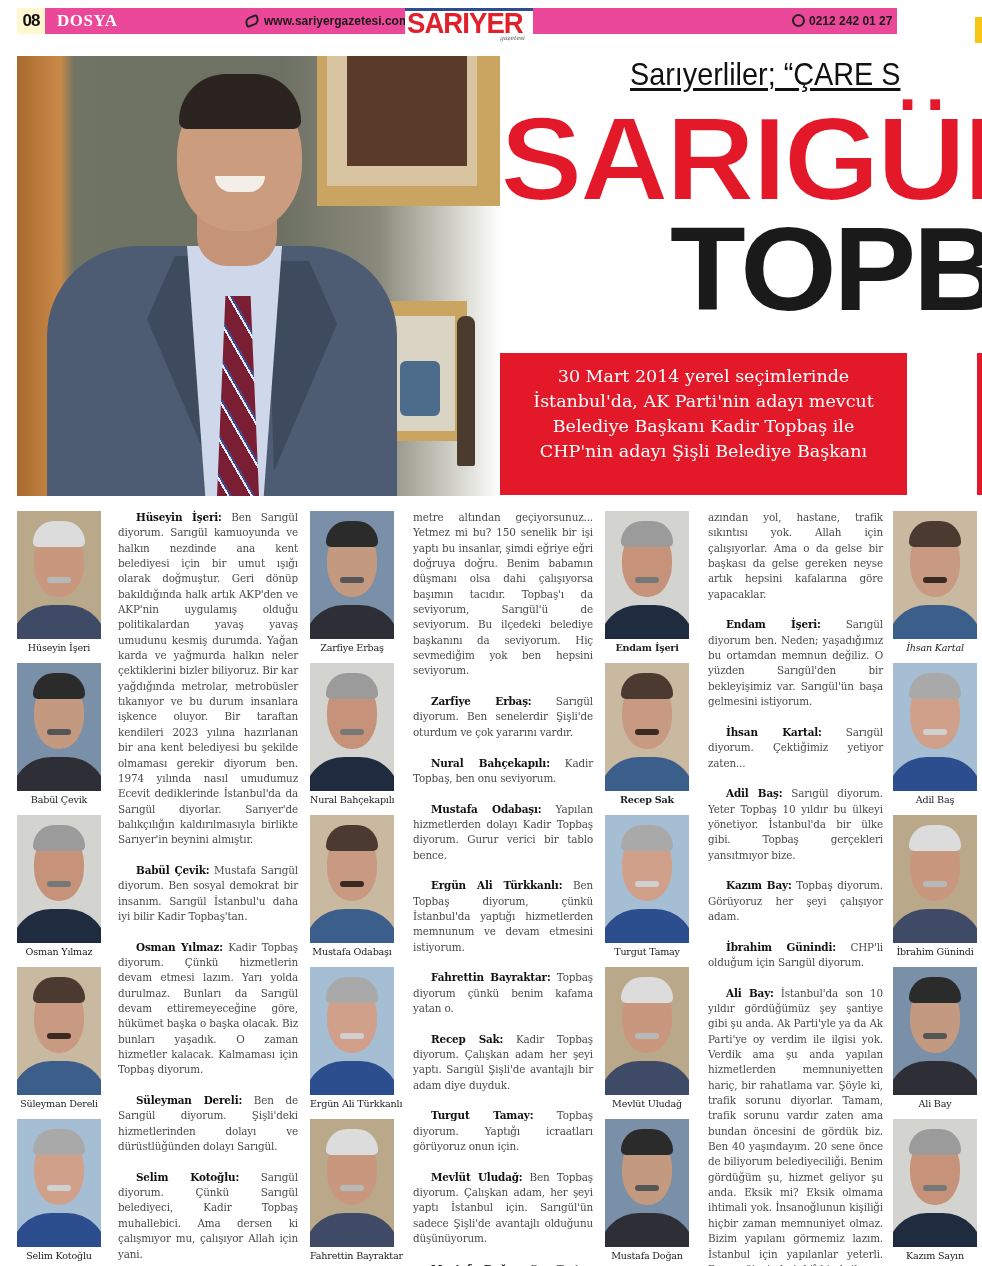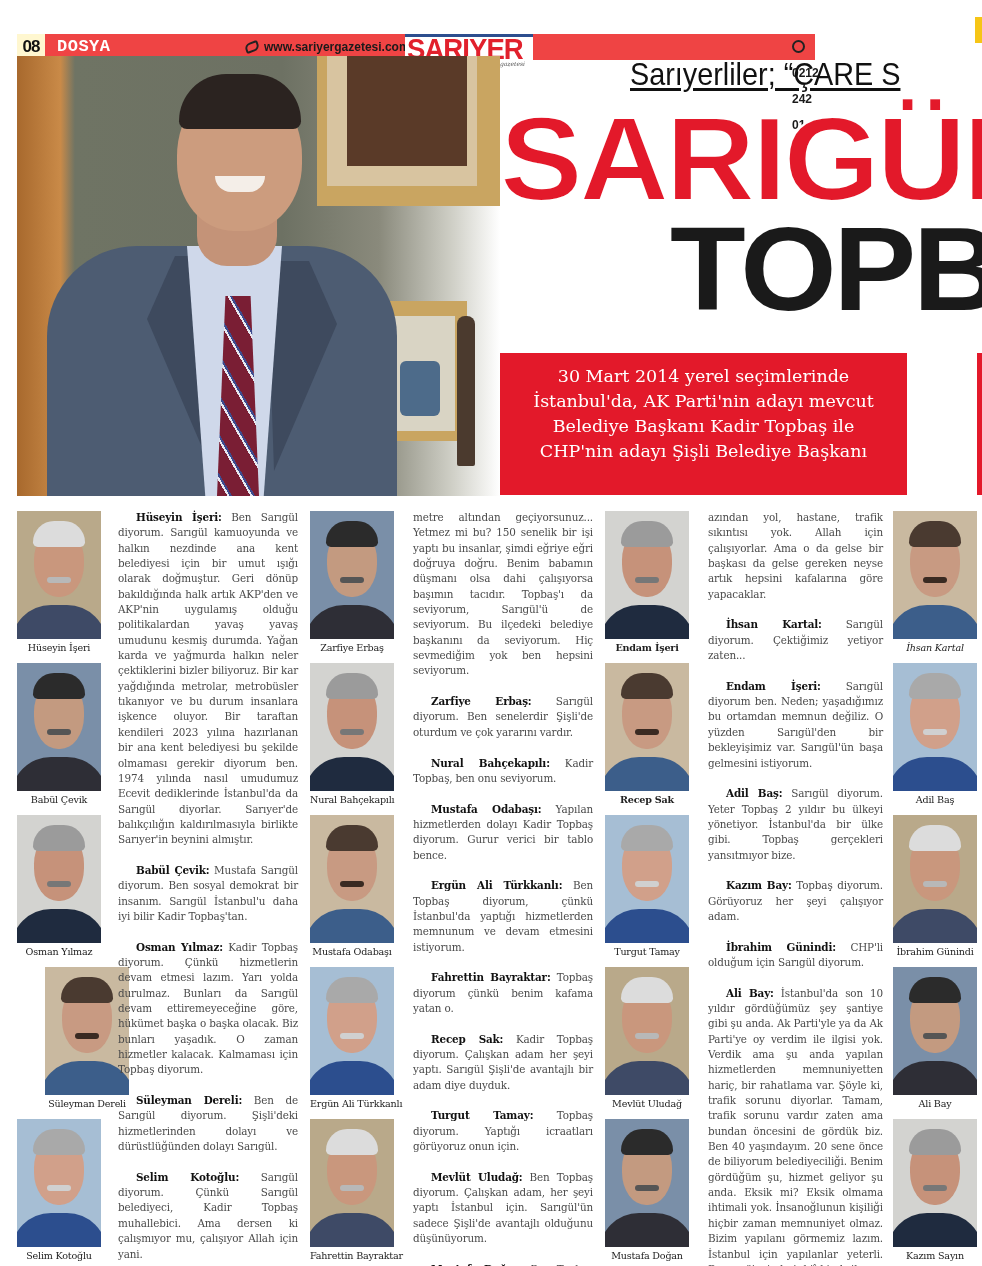--- a/index.html
+++ b/index.html
@@ -1,24 +1,24 @@
 <!DOCTYPE html>
 <html><head>
 <meta charset="utf-8">
 <style>
   * { box-sizing: border-box; margin: 0; padding: 0; }
   html, body { width: 982px; height: 1266px; background: #ffffff; overflow: hidden; }
   body { position: relative; font-family: "DejaVu Serif", serif; color: #3a3a3a; }
 
   
-  .topbar { position: absolute; left: 17px; top: 34px; width: 798px; height: 26px; background: #ef4444; }
+  .topbar { position: absolute; left: 17px; top: 8px; width: 880px; height: 26px; background: #ec4899; }
   .topbar-right { position: absolute; left: 975px; top: 17px; width: 7px; height: 26px; background: #f6c516; }
   .pagenum { position: absolute; left: 0; top: 0; width: 28px; height: 26px; background: #fff7d0; color: #111;
     font-family: "Liberation Sans", sans-serif; font-weight: bold; font-size: 17px; line-height: 26px; text-align: center; letter-spacing: -1px; }
-  .section { position: absolute; left: 40px; top: 0; color: #ffffff; font-family: Liberation Mono, monospace;
+  .section { position: absolute; left: 40px; top: 0; color: #ffffff; font-family: Liberation Serif, serif;
     font-weight: bold; font-size: 17px; line-height: 26px; letter-spacing: 0.5px; }
   .web { position: absolute; left: 228px; top: 0; font-family: "Liberation Sans", sans-serif; font-size: 12px; line-height: 26px; color: #1a1a1a; font-weight: bold; }
   .web .ico { display: inline-block; width: 14px; height: 10px; border: 2px solid #222; border-radius: 6px 2px 6px 2px; transform: rotate(-20deg); margin-right: 5px; vertical-align: -1px; }
   .logo { position: absolute; left: 388px; top: -5px; width: 128px; height: 36px; background: #ffffff; }
   .logo .bar { position: absolute; left: 0; top: 5px; width: 128px; height: 3px; background: #2d4e8e; }
   .logo .word { position: absolute; left: 2px; top: 6px; font-family: "Liberation Sans", sans-serif; font-weight: bold; font-size: 29px; line-height: 29px; color: #e1202c; letter-spacing: -1px; transform: scaleX(0.95); transform-origin: left; }
   .logo .sub { position: absolute; right: 8px; top: 31px; font-size: 6px; font-style: italic; color: #555; font-family: "DejaVu Serif", serif; }
   .phone { position: absolute; left: 775px; top: 0; font-family: "Liberation Sans", sans-serif; font-size: 12px; line-height: 26px; color: #1a1a1a; font-weight: bold; }
   .phone .ico { display: inline-block; width: 13px; height: 13px; border: 2px solid #222; border-radius: 50%; margin-right: 4px; vertical-align: -2px; position: relative; }
 
@@ -149,21 +149,21 @@
     <div class="pc" style="left: 17px; top: 815px;">
       <div class="img">
         <div class="bg" style="background:#d3d3d0"></div>
         <div class="torso" style="background:#1f2b3f"></div>
         <div class="head" style="background:#c6927a"></div>
         <div class="hair" style="background:#9b9b9b"></div>
         <div class="mus" style="background:#777"></div>
       </div>
       <div class="cap">Osman Yılmaz</div>
     </div>
-    <div class="pc" style="left: 17px; top: 967px; margin-left: 28px;">
+    <div class="pc" style="left: 17px; top: 967px;">
       <div class="img">
         <div class="bg" style="background:#c9b9a0"></div>
         <div class="torso" style="background:#3c5e8a"></div>
         <div class="head" style="background:#c89a82"></div>
         <div class="hair" style="background:#4a3a30"></div>
         <div class="mus" style="background:#3a2a22"></div>
       </div>
       <div class="cap">Süleyman Dereli</div>
     </div>
     <div class="pc" style="left: 17px; top: 1119px;">
@@ -342,19 +342,19 @@
     <p><b>Mustafa Odabaşı:</b><span> Yapılan hizmetlerden dolayı Kadir Topbaş diyorum. Gurur verici bir tablo bence.</span></p>
     <p><b>Ergün Ali Türkkanlı:</b><span> Ben Topbaş diyorum, çünkü İstanbul'da yaptığı hizmetlerden memnunum ve devam etmesini istiyorum.</span></p>
     <p><b>Fahrettin Bayraktar:</b><span> Topbaş diyorum çünkü benim kafama yatan o.</span></p>
     <p><b>Recep Sak:</b><span> Kadir Topbaş diyorum. Çalışkan adam her şeyi yaptı. Sarıgül Şişli'de avantajlı bir adam diye duyduk.</span></p>
     <p><b>Turgut Tamay:</b><span> Topbaş diyorum. Yaptığı icraatları görüyoruz onun için.</span></p>
     <p><b>Mevlüt Uludağ:</b><span> Ben Topbaş diyorum. Çalışkan adam, her şeyi yaptı İstanbul için. Sarıgül'ün sadece Şişli'de avantajlı olduğunu düşünüyorum.</span></p>
     <p><b>Mustafa Doğan:</b><span> Ben Topbaş diyorum. Çünkü yaptığı şeyler hoşuma gidiyor adamın. En</span></p>
   </div>
 <div class="text-col" id="tcol3" style="left:708px; top:510px; width:175px;">
     <p class="cont"><span>azından yol, hastane, trafik sıkıntısı yok. Allah için çalışıyorlar. Ama o da gelse bir başkası da gelse gereken neyse artık hepsini kafalarına göre yapacaklar.</span></p>
+    <p><b>Endam İşeri:</b><span> Sarıgül diyorum ben. Neden; yaşadığımız bu ortamdan memnun değiliz. O yüzden Sarıgül'den bir bekleyişimiz var. Sarıgül'ün başa gelmesini istiyorum.</span></p>
     <p><b>İhsan Kartal:</b><span> Sarıgül diyorum. Çektiğimiz yetiyor zaten...</span></p>
-    <p><b>Endam İşeri:</b><span> Sarıgül diyorum ben. Neden; yaşadığımız bu ortamdan memnun değiliz. O yüzden Sarıgül'den bir bekleyişimiz var. Sarıgül'ün başa gelmesini istiyorum.</span></p>
-    <p><b>Adil Baş:</b><span> Sarıgül diyorum. Yeter Topbaş 2 yıldır bu ülkeyi yönetiyor. İstanbul'da bir ülke gibi. Topbaş gerçekleri yansıtmıyor bize.</span></p>
+    <p><b>Adil Baş:</b><span> Sarıgül diyorum. Yeter Topbaş 10 yıldır bu ülkeyi yönetiyor. İstanbul'da bir ülke gibi. Topbaş gerçekleri yansıtmıyor bize.</span></p>
     <p><b>Kazım Bay:</b><span> Topbaş diyorum. Görüyoruz her şeyi çalışıyor adam.</span></p>
     <p><b>İbrahim Günindi:</b><span> CHP'li olduğum için Sarıgül diyorum.</span></p>
     <p><b>Ali Bay:</b><span> İstanbul'da son 10 yıldır gördüğümüz şey şantiye gibi şu anda. Ak Parti'yle ya da Ak Parti'ye oy verdim ile ilgisi yok. Verdik ama şu anda yapılan hizmetlerden memnuniyetten hariç, bir rahatlama var. Şöyle ki, trafik sorunu diyorlar. Tamam, trafik sorunu vardır zaten ama bundan öncesini de gördük biz. Ben 40 yaşındayım. 20 sene önce de biliyorum belediyeciliği. Benim gördüğüm şu, hizmet geliyor şu anda. Eksik mi? Eksik olmama ihtimali yok. İnsanoğlunun kişiliği hiçbir zaman memnuniyet olmaz. Bizim yapılanı görmemiz lazım. İstanbul için yapılanlar yeterli. Bunun ötesinde tabiî ki eksik var. Ama bu hizmetin devam etmesi için yine Kadir Topbaş diyoruz biz. Bir de şöyle bir du-</span></p>
   </div>
 
 </body></html>

